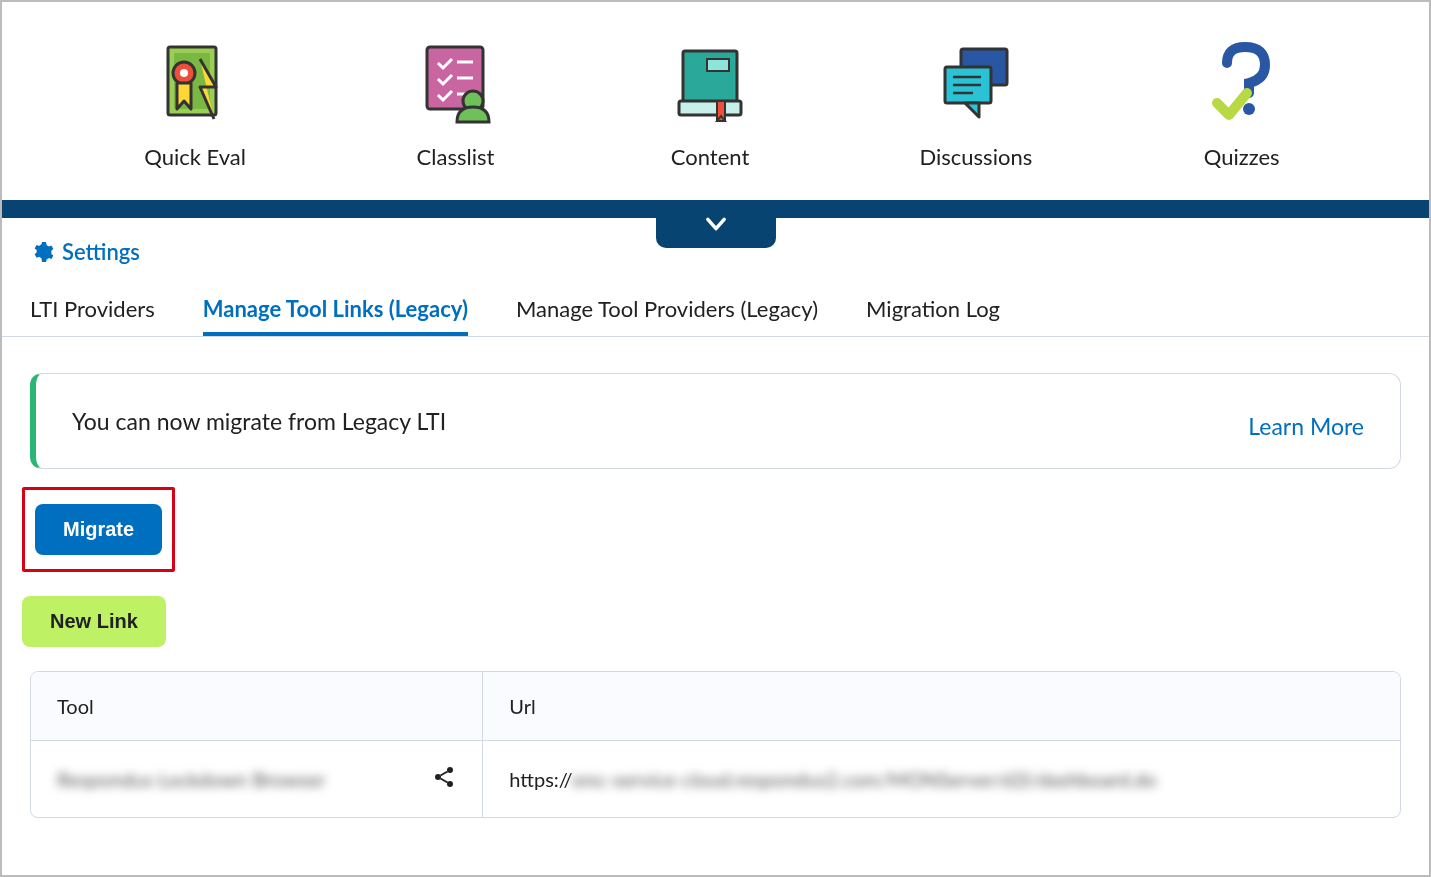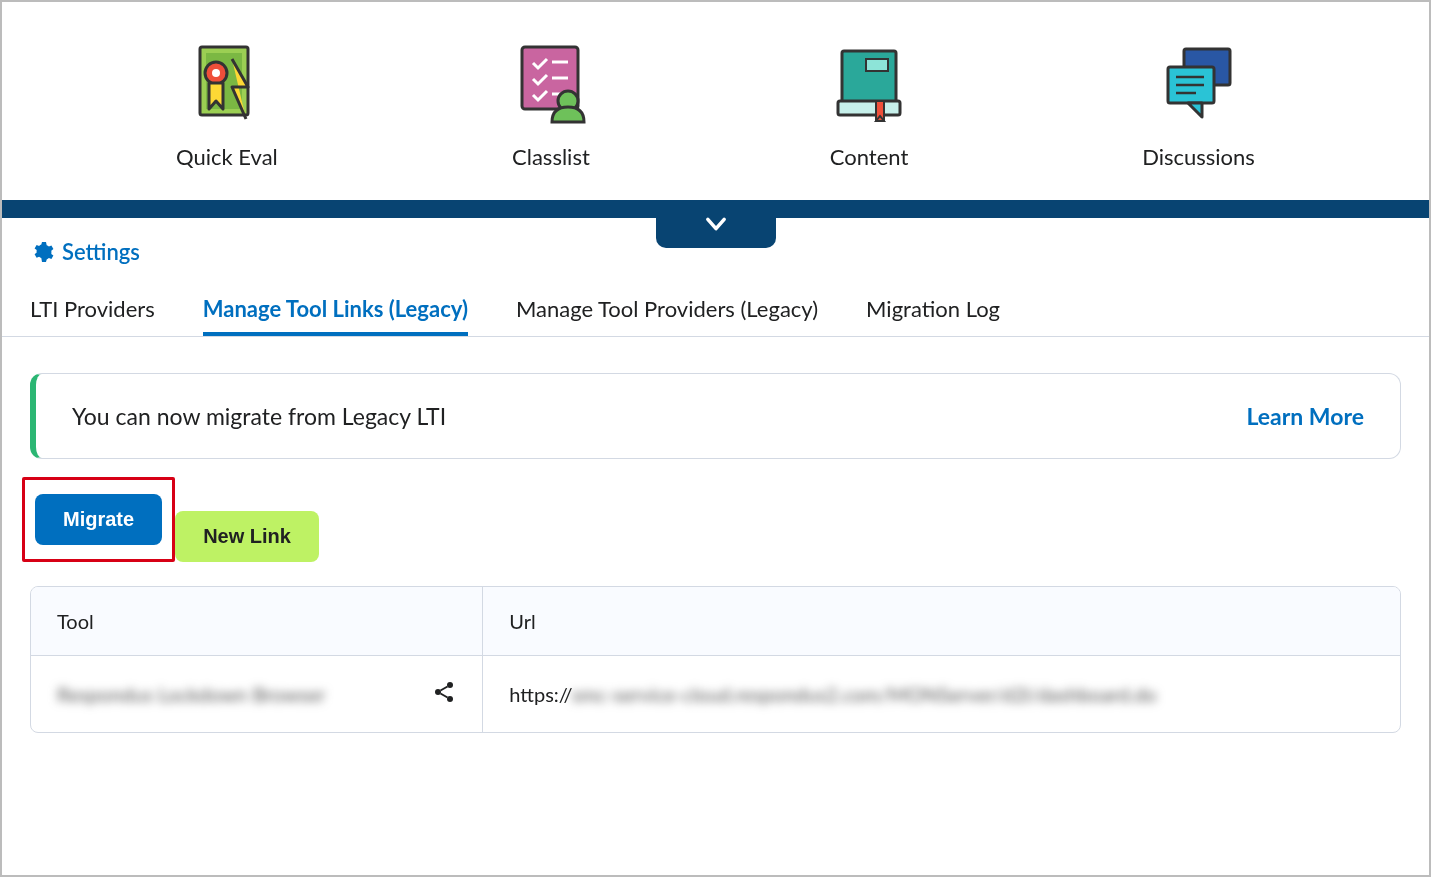--- a/index.html
+++ b/index.html
@@ -122,29 +122,32 @@
     border-left: 6px solid #2bb673;
     border-radius: 12px;
     padding: 28px 36px;
     display: flex;
     justify-content: space-between;
     align-items: center;
     font-size: 23px;
   }
   .alert .learn-more {
     color: var(--link-blue);
-    font-weight: 700;
-    cursor: pointer;
+    font-weight: 400;
+    cursor: pointer;
+    margin-top: 10px;
   }
 
   
   .actions {
     margin: 18px 20px 0 20px;
     display: flex;
-    align-items: flex-end;
+    gap: 24px;
+    align-items: flex-start;
+    flex-direction: column;
   }
   .highlight-box {
     border: 3px solid #d70015;
     padding: 14px 10px;
     display: inline-block;
     border-radius: 2px;
   }
   .btn {
     display: inline-block;
     padding: 14px 28px;
@@ -258,20 +261,30 @@
           <rect x="14" y="30" width="46" height="36" rx="2" fill="#2ac3d6" stroke="#333" stroke-width="3"></rect>
           <path d="M48 66 L48 80 L34 66 Z" fill="#2ac3d6" stroke="#333" stroke-width="3" stroke-linejoin="round"></path>
           <line x1="22" y1="40" x2="50" y2="40" stroke="#333" stroke-width="2.5"></line>
           <line x1="22" y1="48" x2="50" y2="48" stroke="#333" stroke-width="2.5"></line>
           <line x1="22" y1="56" x2="42" y2="56" stroke="#333" stroke-width="2.5"></line>
         </svg>
       </div>
       <div class="label">Discussions</div>
     </div>
 
+    <div class="nav-item">
+      <div class="icon-wrap">
+        <svg width="90" height="90" viewBox="0 0 90 90">
+          <path d="M30 26 Q30 10 48 10 Q68 10 68 28 Q68 42 52 46 L52 56" fill="none" stroke="#2957a4" stroke-width="10" stroke-linecap="round"></path>
+          <circle cx="52" cy="72" r="6" fill="#2957a4"></circle>
+          <path d="M20 66 L32 78 L50 56" fill="none" stroke="#b8d943" stroke-width="10" stroke-linecap="round" stroke-linejoin="round"></path>
+        </svg>
+      </div>
+      <div class="label">Quizzes</div>
+    </div>
   </div>
 
   <div class="expand-bar">
     <div class="expand-tab">
       <svg width="28" height="28" viewBox="0 0 24 24">
         <path d="M5 8 L12 16 L19 8" fill="none" stroke="#fff" stroke-width="3" stroke-linecap="round" stroke-linejoin="round"></path>
       </svg>
     </div>
   </div>
 

